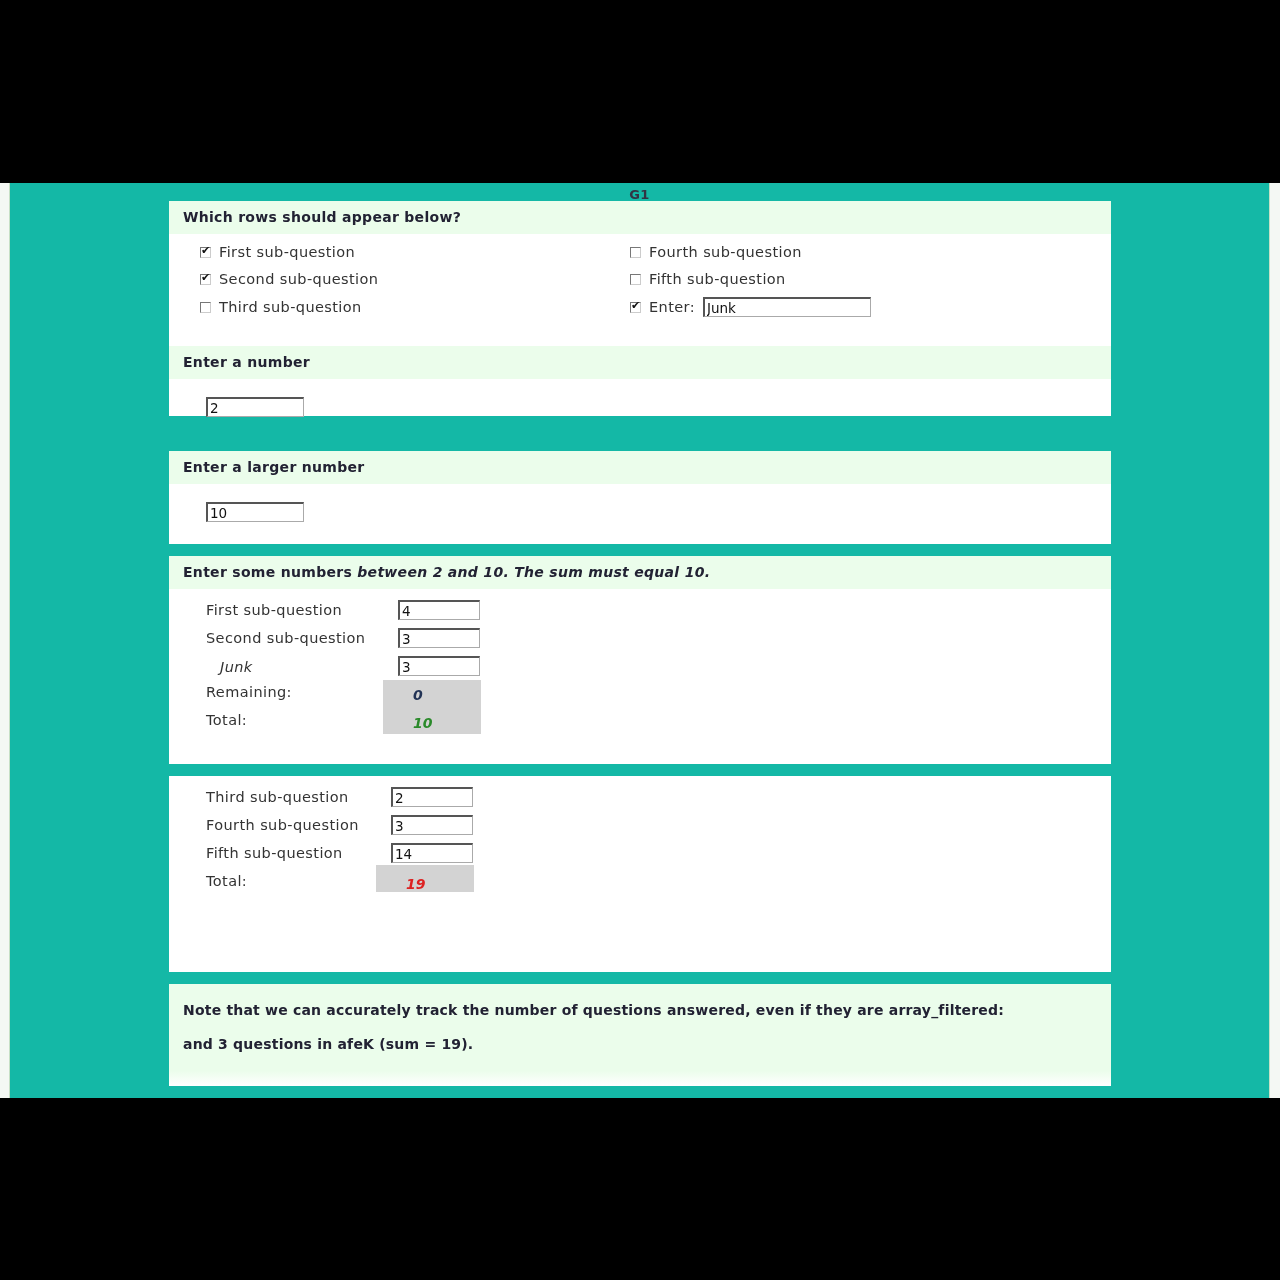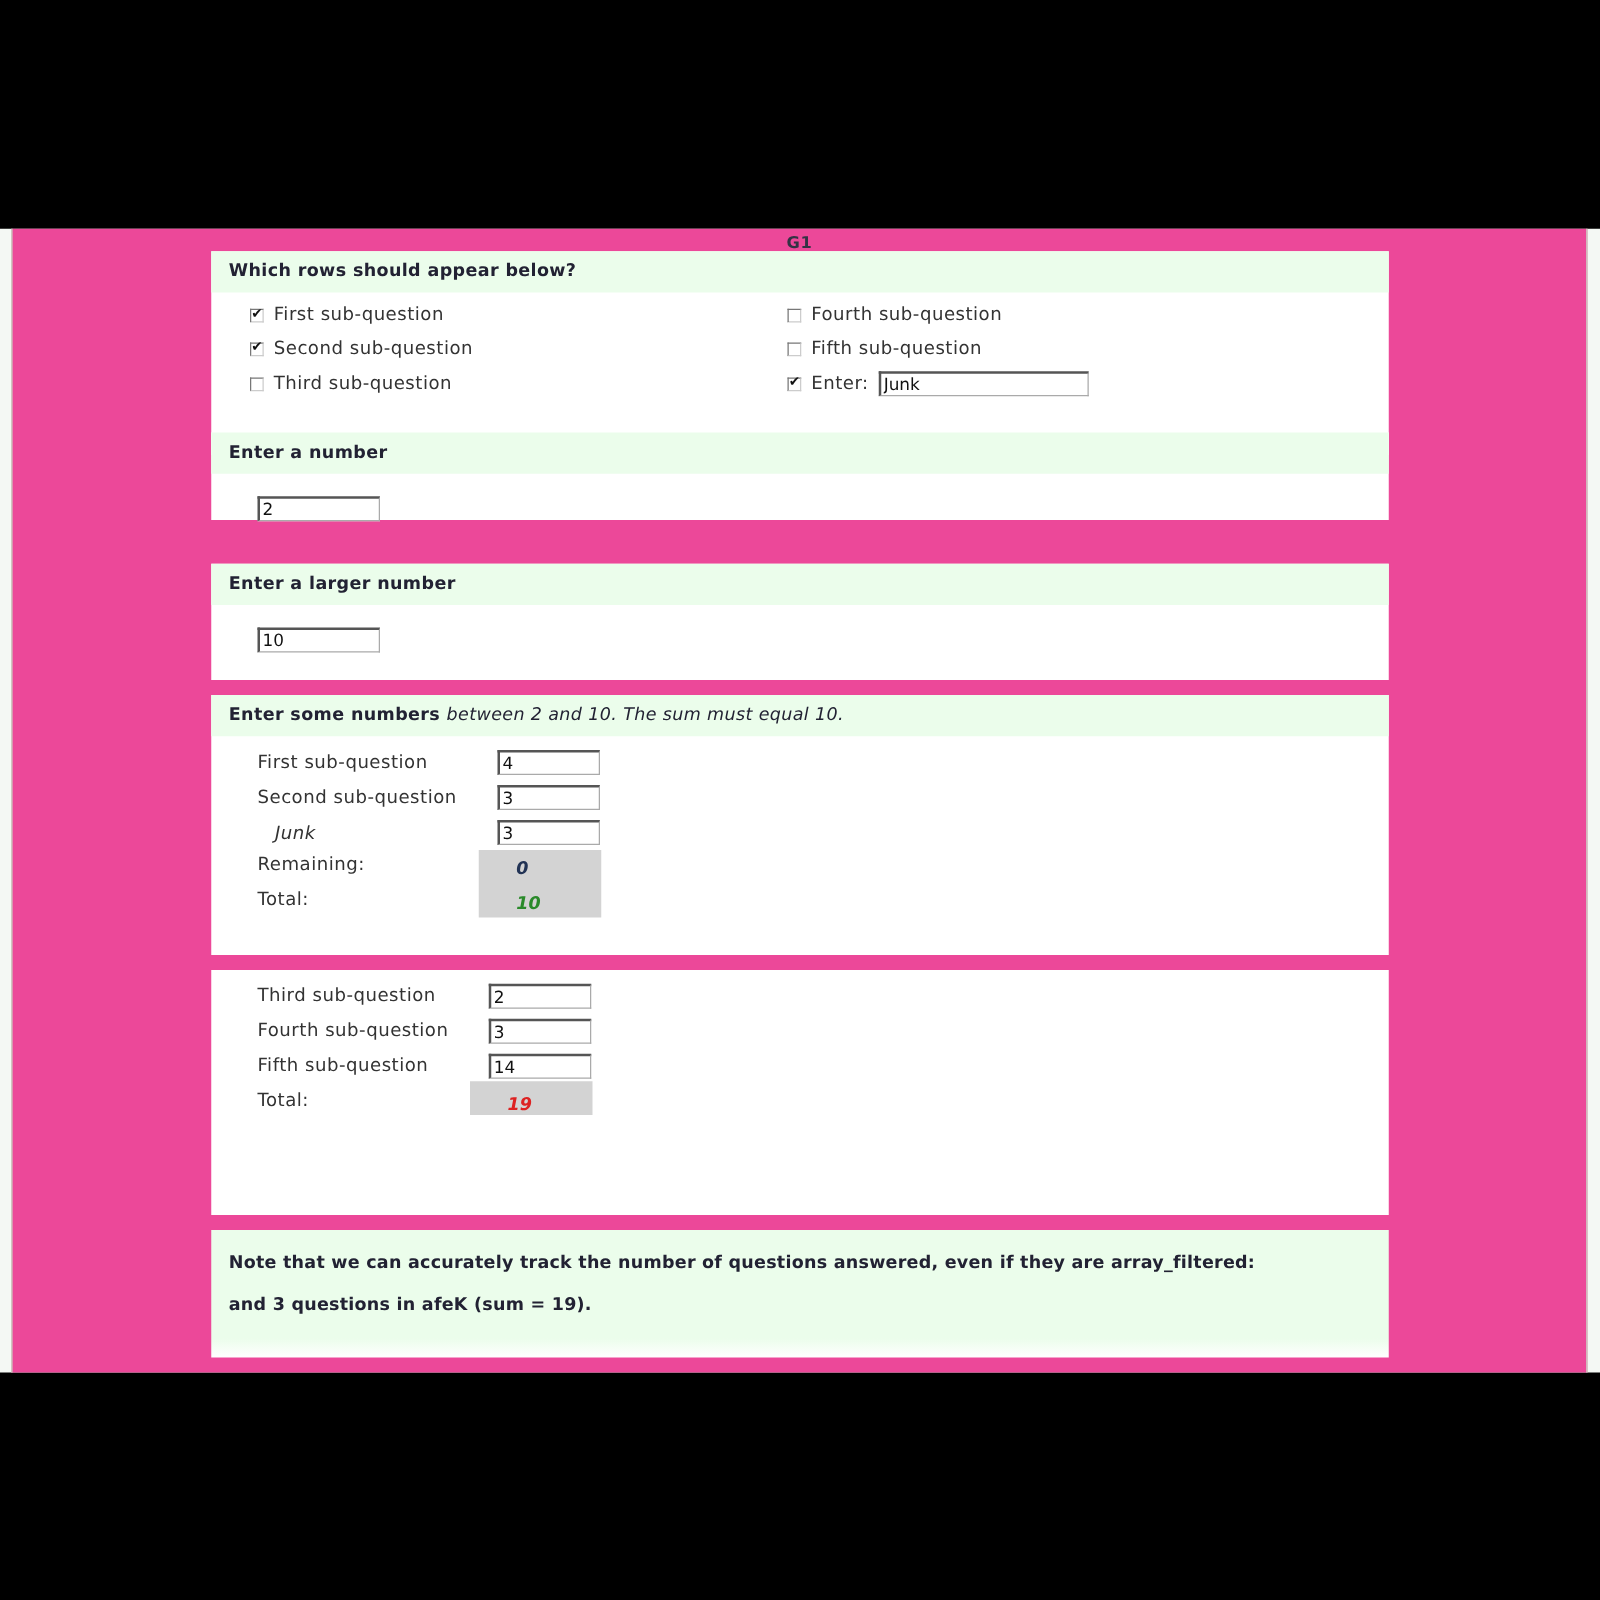--- a/index.html
+++ b/index.html
@@ -1,23 +1,23 @@
 <!DOCTYPE html>
 <html><head>
 <meta charset="utf-8">
 <style>
   html, body { margin:0; padding:0; }
   body { width:1280px; height:1280px; background:#000; position:relative; overflow:hidden;
          font-family:"DejaVu Sans","Liberation Sans",sans-serif; }
   #page { position:absolute; left:0; top:183px; width:1280px; height:915px; background:#f4f8f4; }
-  #inner { position:absolute; left:9px; top:0; width:1259px; height:915px; background:#ec4899; border-left:1px solid #c6e0c6; border-right:1px solid #c6e0c6; }
+  #inner { position:absolute; left:9px; top:0; width:1259px; height:915px; background:#14b8a6; border-left:1px solid #c6e0c6; border-right:1px solid #c6e0c6; }
   .group-title { position:absolute; left:0; width:1259px; top:4px; text-align:center; font-size:13px; font-weight:bold; color:#334; letter-spacing:0.5px; }
   .card { position:absolute; left:159px; width:942px; background:#fff; }
   .card .qhead { background:#ebfdeb; padding:8px 14px 0 14px; font-size:14px; font-weight:bold; color:#223; letter-spacing:0.3px; box-sizing:border-box; }
-  .qhead i { font-weight:normal; font-style:italic;text-align:right; }
+  .qhead i { font-weight:bold; font-style:italic;text-align:right; }
   .card .qbody { position:relative; }
   .cb-item { position:absolute; display:flex; align-items:center; font-size:14.5px; color:#333; letter-spacing:0.4px; }
   .cbox { width:11px; height:11px; border:1px solid #777; border-right-color:#ccc; border-bottom-color:#ccc; background:#fff; margin-right:8px; position:relative; box-sizing:border-box; }
   .cbox.checked::after { content:"✔"; position:absolute; left:0; top:-4px; font-size:11px; color:#111; }
   .txt { border:1px solid #aaa; border-top:2px solid #555; border-left:2px solid #555; height:20px; box-sizing:border-box; font-size:13.5px; padding:0 2px; font-family:"DejaVu Sans",sans-serif; color:#111; background:#fff; line-height:17px; }
   .row-label { position:absolute; font-size:14.5px; color:#333; letter-spacing:0.4px; }
   .sumbox { position:absolute; background:#d3d3d3; }
   .sumval { position:absolute; font-size:14px; font-weight:bold; font-style:italic; }
   .note { font-size:14px; font-weight:bold; color:#223; letter-spacing:0.2px; }
 </style>

